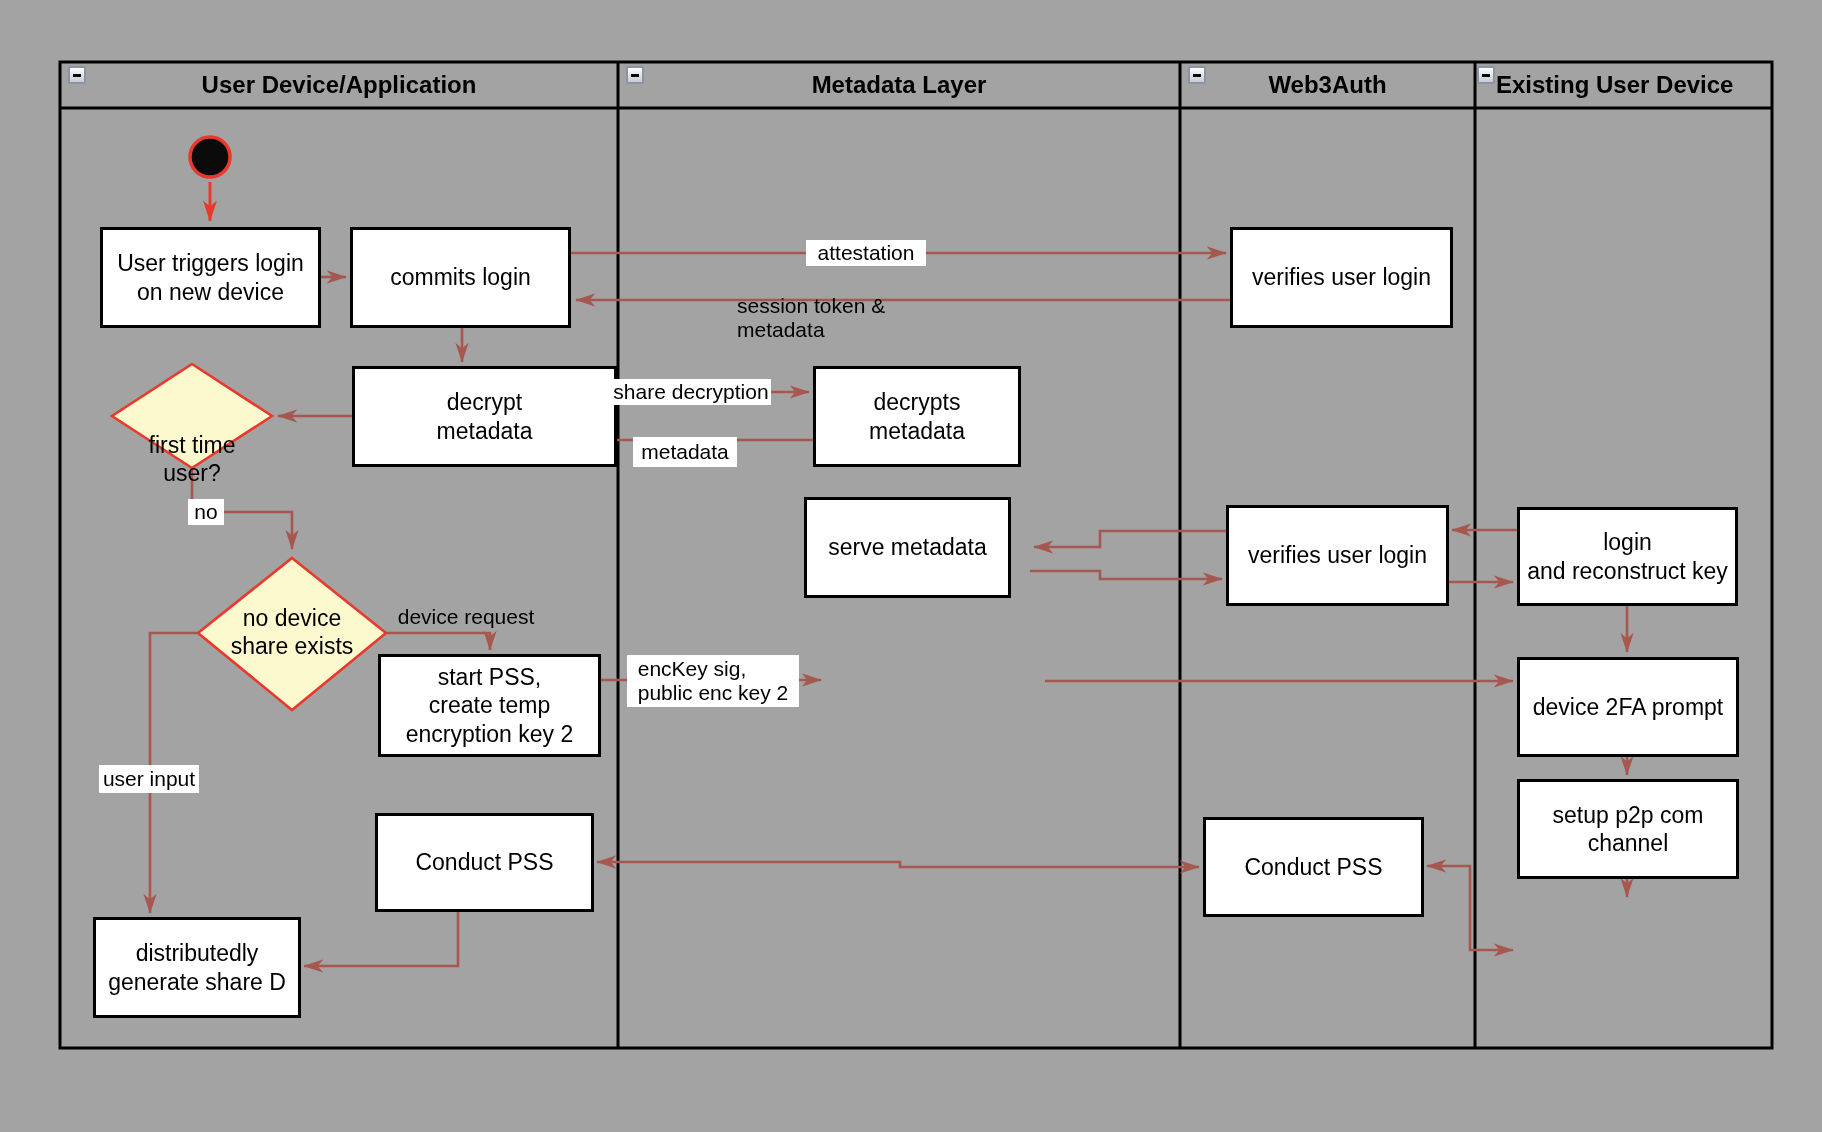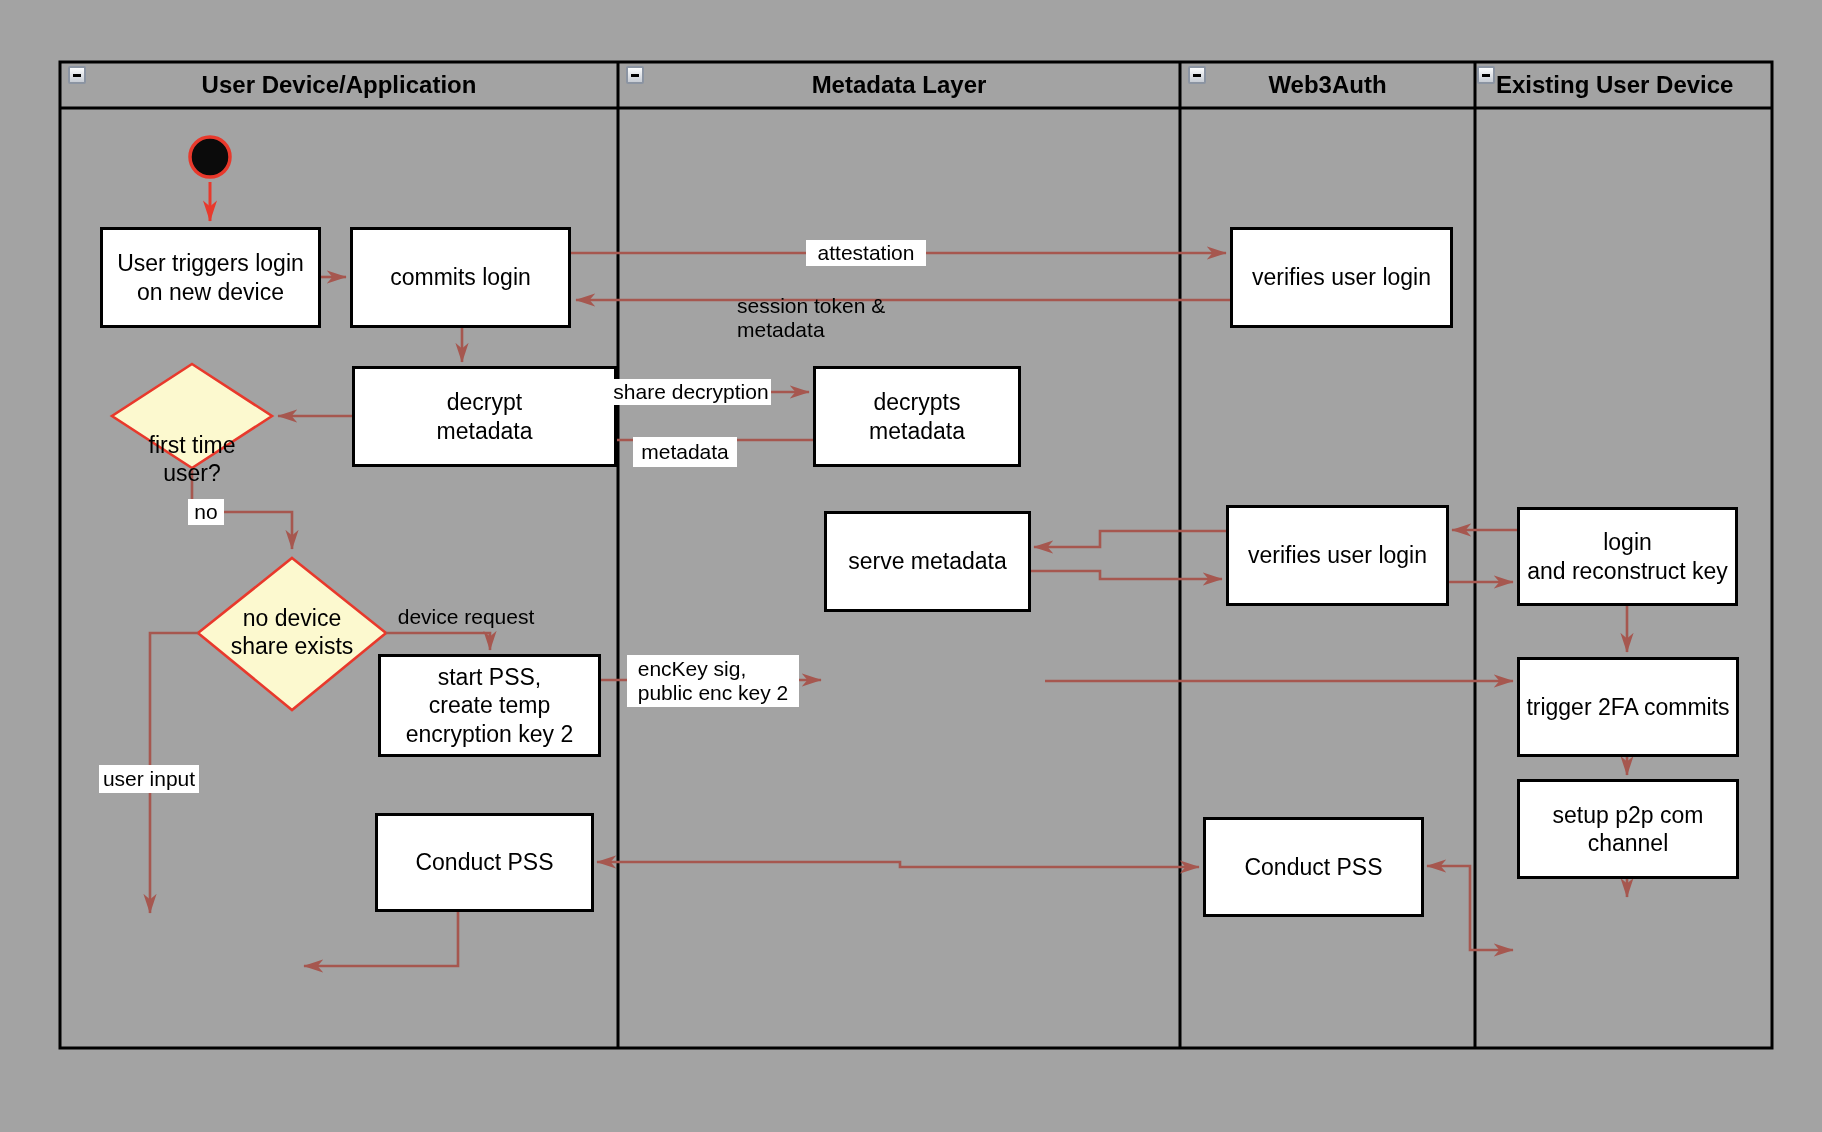--- a/index.html
+++ b/index.html
@@ -107,37 +107,39 @@
 
   <div class="node" style="left:100px;top:227px;width:221px;height:101px;">User triggers login
 on new device</div>
   <div class="node" style="left:350px;top:227px;width:221px;height:101px;">commits login</div>
   <div class="node" style="left:352px;top:366px;width:265px;height:101px;">decrypt
 metadata</div>
   <div class="node" style="left:378px;top:654px;width:223px;height:103px;">start PSS,
 create temp
 encryption key 2</div>
   <div class="node" style="left:375px;top:813px;width:219px;height:99px;">Conduct PSS</div>
+  <div class="node" style="left:93px;top:917px;width:208px;height:101px;">distributedly
+generate share D</div>
 
   <div class="dlabel" style="left:117px;top:394px;width:150px;height:60px;margin-top:36px;">first time
 user?</div>
   <div class="dlabel" style="left:212px;top:602px;width:160px;height:62px;">no device
 share exists</div>
 
   <div class="node" style="left:813px;top:366px;width:208px;height:101px;">decrypts
 metadata</div>
-  <div class="node" style="left:824px;top:497px;width:207px;height:101px;margin-top:14px;">serve metadata</div>
+  <div class="node" style="left:804px;top:497px;width:207px;height:101px;">serve metadata</div>
 
   <div class="node" style="left:1230px;top:227px;width:223px;height:101px;">verifies user login</div>
   <div class="node" style="left:1226px;top:505px;width:223px;height:101px;">verifies user login</div>
   <div class="node" style="left:1203px;top:817px;width:221px;height:100px;">Conduct PSS</div>
 
   <div class="node" style="left:1517px;top:507px;width:221px;height:99px;">login
 and reconstruct key</div>
-  <div class="node" style="left:1517px;top:657px;width:222px;height:100px;">trigger 2FA commits</div>
+  <div class="node" style="left:1517px;top:657px;width:222px;height:100px;">device 2FA prompt</div>
   <div class="node" style="left:1517px;top:779px;width:222px;height:100px;">setup p2p com
 channel</div>
 
   <div class="elabel onln" style="left:806px;top:240px;width:120px;height:26px;">attestation</div>
   <div class="elabel" style="left:737px;top:304px;width:240px;height:28px;">session token &amp; metadata</div>
   <div class="elabel onln" style="left:611px;top:379px;width:160px;height:26px;">share decryption</div>
   <div class="elabel onln" style="left:633px;top:437px;width:104px;height:30px;">metadata</div>
   <div class="elabel onln" style="left:188px;top:499px;width:36px;height:26px;">no</div>
   <div class="elabel" style="left:391px;top:604px;width:150px;height:26px;">device request</div>
   <div class="elabel onln" style="left:99px;top:765px;width:100px;height:28px;">user input</div>

